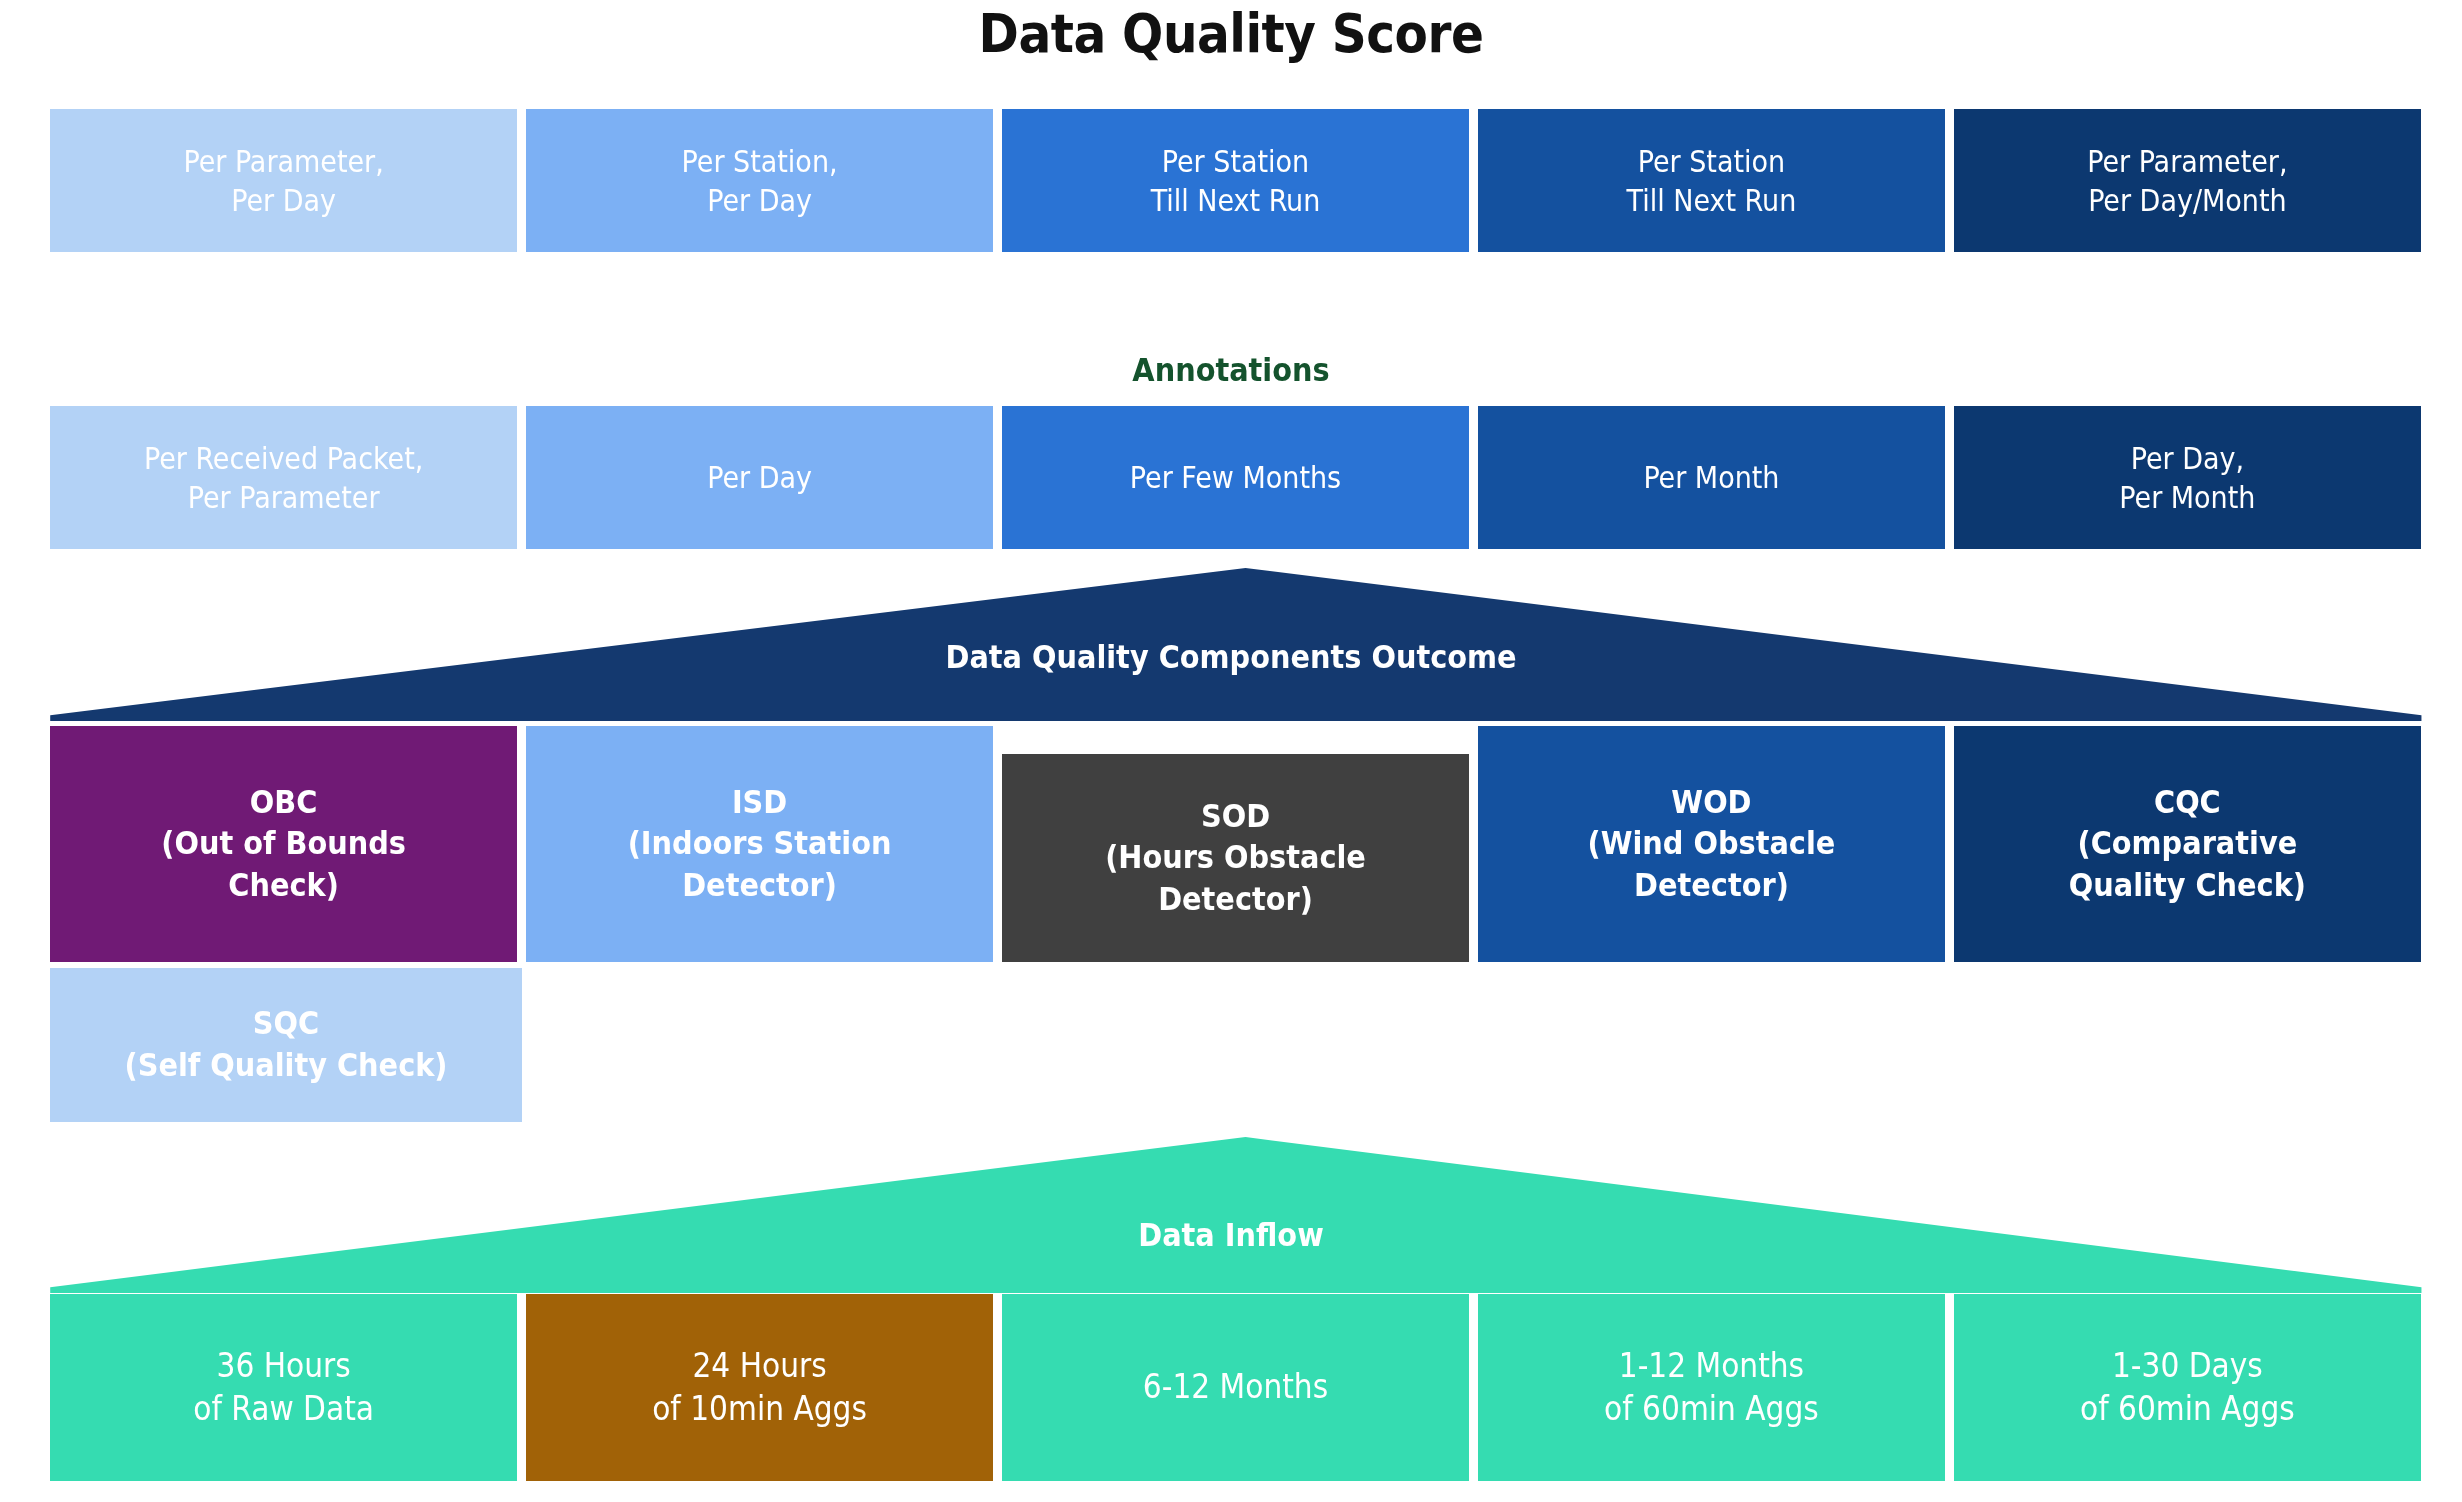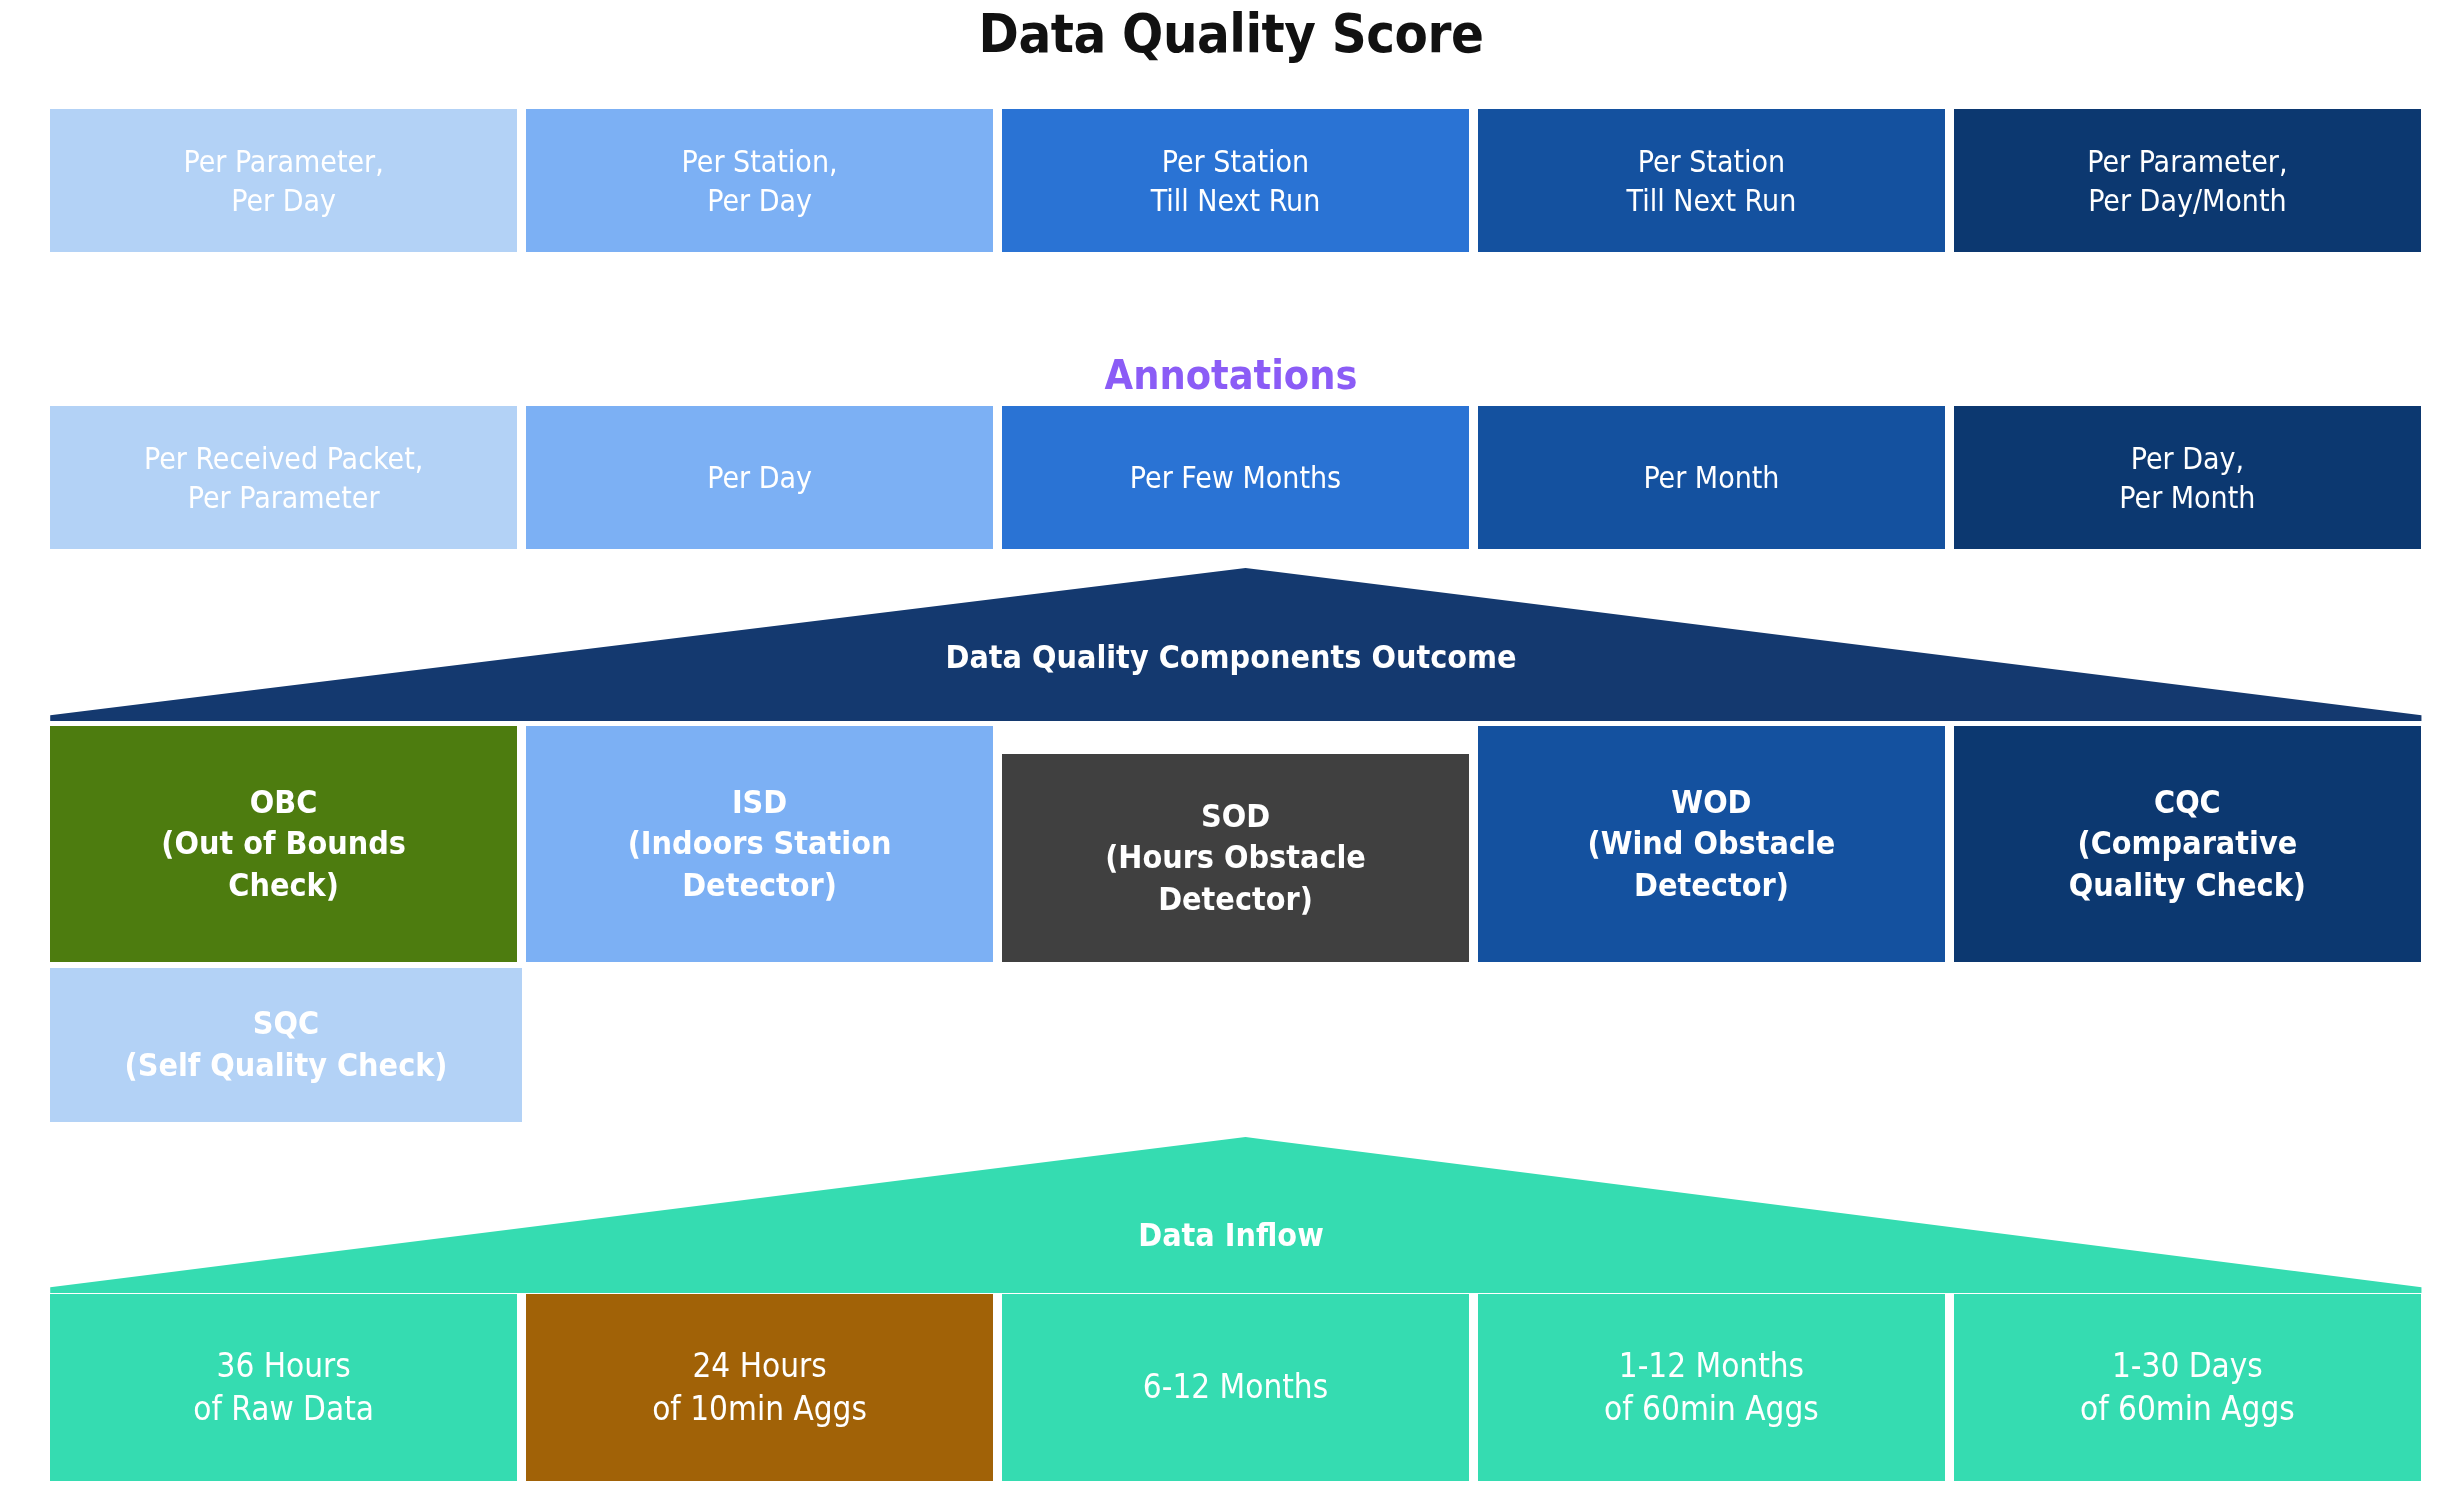--- a/index.html
+++ b/index.html
@@ -32,23 +32,23 @@
     letter-spacing: -0.5px;
     font-stretch: condensed;
     font-family: "DejaVu Sans Condensed", "Liberation Sans Narrow", "Liberation Sans", sans-serif;
   }
 
   
   .band-label {
     position: absolute;
     width: 2462px;
     text-align: center;
-    font-size: 41px;
-    font-weight: 700;
-    color: #8b5cf6;
+    font-size: 32px;
+    font-weight: 700;
+    color: #14532d;
     font-family: "DejaVu Sans Condensed", "Liberation Sans Narrow", "Liberation Sans", sans-serif;
   }
 
   
   .row {
     position: absolute;
     left: 50px;
     width: 2371px;
     display: flex;
     gap: 8.7px;
@@ -183,21 +183,21 @@
   </div>
 
   <div class="banner" id="banner-dq">
     <svg viewBox="0 0 2550 158" preserveAspectRatio="none" height="153">
       <polygon points="1290,0 2508,152 2508,158 52,158 52,152" fill="#14396f"></polygon>
     </svg>
     <div class="banner-text">Data Quality Components Outcome</div>
   </div>
 
   <div class="row" id="row-components">
-    <div class="cell t-bold" style="background: #4d7c0f; align-items: center;">
+    <div class="cell t-bold" style="background: #701a75; align-items: center;">
       <span class="line">OBC</span>
       <span class="line">(Out of Bounds</span>
       <span class="line">Check)</span>
     </div>
     <div class="cell t-bold" style="background: rgb(124, 176, 244);">
       <span class="line">ISD</span>
       <span class="line">(Indoors Station</span>
       <span class="line">Detector)</span>
     </div>
     <div class="cell t-bold" style="background: #404040; margin-top: 28px;">

